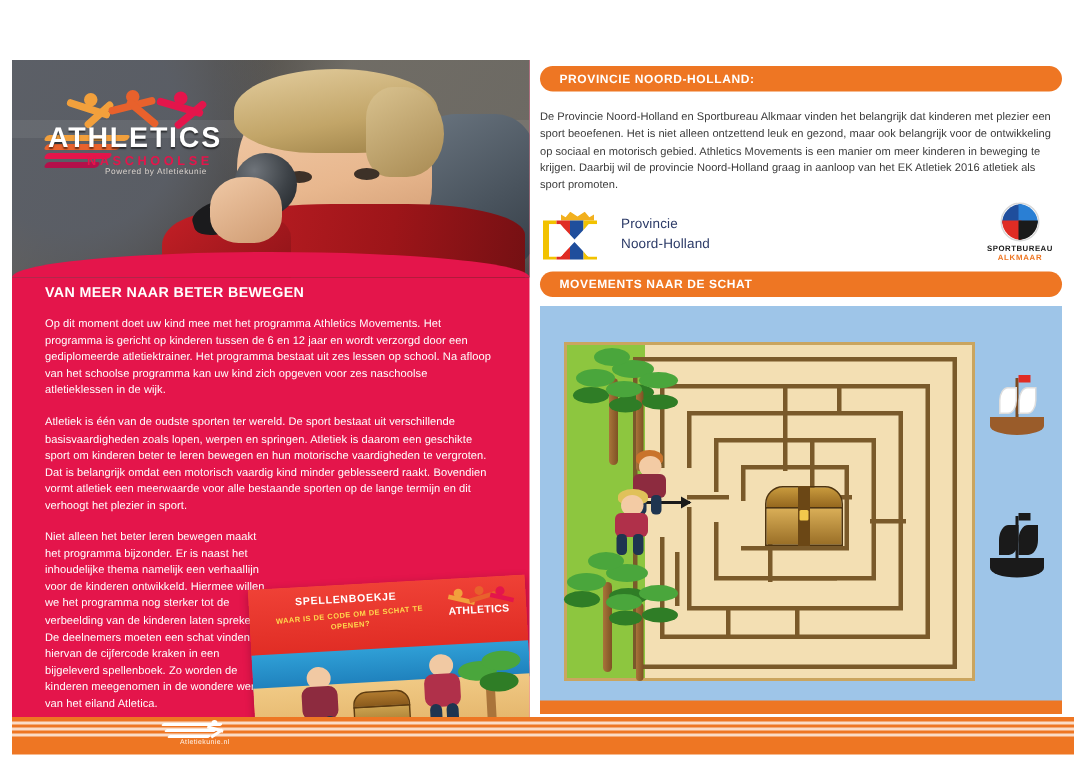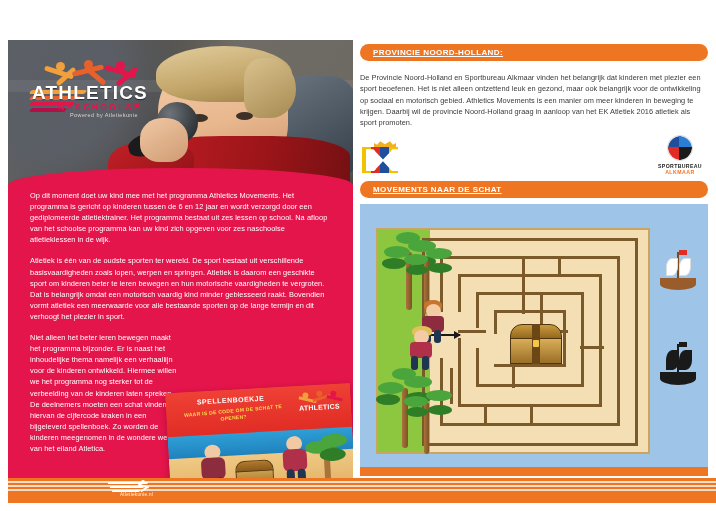--- a/index.html
+++ b/index.html
@@ -108,21 +108,21 @@
   .bk-kid .kl { position:absolute; left:5px; top:33px; width:8px; height:15px; border-radius:4px; background:#1f3550; }
   .bk-kid .kr { position:absolute; left:16px; top:33px; width:8px; height:15px; border-radius:4px; background:#1f3550; }
   .bk-palm { position:absolute; right:4px; top:44px; width:44px; height:62px; }
   .bk-palm .tr { position:absolute; left:18px; top:18px; width:6px; height:46px; background:#a9743a; border-radius:3px; }
   .bk-palm .lf { position:absolute; width:26px; height:13px; border-radius:50%; background:#4aa63c; }
 
   
   .right-col { position:absolute; left:360px; top:44px; width:348px; height:434px; }
 
   .pill { position:relative; height:17px; border-radius:9px; background:#ee7623; color:#fff;
-        font-size:8px; font-weight:bold; letter-spacing:.4px; display:flex; align-items:center; padding-left:13px;text-decoration:underline; }
+        font-size:8px; font-weight:bold; letter-spacing:.4px; display:flex; align-items:center; padding-left:13px; }
 
   .right-p { margin-top:11px; color:#3a3a3a; font-size:7.4px; line-height:11.3px; letter-spacing:.02px; }
 
   .logos-row { position:relative; height:46px; margin-top:7px; }
   .pnh { position:absolute; left:2px; top:6px; width:160px; height:34px; }
   .pnh-shield { position:absolute; left:0; top:2px; width:46px; height:30px; }
   .pnh-crown { position:absolute; left:12px; top:-3px; width:22px; height:7px; background:#f2b01e;
         clip-path:polygon(0 100%,0 35%,14% 62%,28% 10%,50% 55%,72% 10%,86% 62%,100% 35%,100% 100%); }
   .pnh-bar { position:absolute; width:9px; height:26px; top:4px; }
   .pnh-text { position:absolute; left:52px; top:2px; color:#2b3a67; font-size:9px; line-height:12.5px;
@@ -229,20 +229,21 @@
           <i style="top:18px;width:36px;background:#b3104a;"></i>
         </div>
         <div class="logo-word">ATHLETICS</div>
         <div class="logo-sub">NASCHOOLSE</div>
         <div class="logo-powered">Powered by Atletiekunie</div>
       </div>
       <div class="pink-curve"></div>
     </div>
 
     <div class="left-body">
+      <div class="left-h2">VAN MEER NAAR BETER BEWEGEN</div>
       <div class="left-p">Op dit moment doet uw kind mee met het programma Athletics Movements. Het programma is gericht op kinderen tussen de 6 en 12 jaar en wordt verzorgd door een gediplomeerde atletiektrainer. Het programma bestaat uit zes lessen op school. Na afloop van het schoolse programma kan uw kind zich opgeven voor zes naschoolse atletieklessen in de wijk.</div>
       <div class="left-p">Atletiek is één van de oudste sporten ter wereld. De sport bestaat uit verschillende basisvaardigheden zoals lopen, werpen en springen. Atletiek is daarom een geschikte sport om kinderen beter te leren bewegen en hun motorische vaardigheden te vergroten. Dat is belangrijk omdat een motorisch vaardig kind minder geblesseerd raakt. Bovendien vormt atletiek een meerwaarde voor alle bestaande sporten op de lange termijn en dit verhoogt het plezier in sport.</div>
       <div class="left-p wrapnarrow">Niet alleen het beter leren bewegen maakt het programma bijzonder. Er is naast het inhoudelijke thema namelijk een verhaallijn voor de kinderen ontwikkeld. Hiermee willen we het programma nog sterker tot de verbeelding van de kinderen laten spreken. De deelnemers moeten een schat vinden en hiervan de cijfercode kraken in een bijgeleverd spellenboek. Zo worden de kinderen meegenomen in de wondere wereld van het eiland Atletica.</div>
     </div>
 
     <div class="boekje">
       <div class="bk-top"></div>
       <div class="bk-sea"></div>
       <div class="bk-sand"></div>
       <div class="bk-title">SPELLENBOEKJE</div>
@@ -293,20 +294,24 @@
       <div class="pnh">
         <div class="pnh-shield">
           <span class="pnh-crown"></span>
           <span class="pnh-bar" style="left:0;background:#f2c200;"></span>
           <span class="pnh-bar" style="left:9px;background:#e02c24;"></span>
           <span class="pnh-bar" style="left:18px;background:#1f4e9c;"></span>
           <span class="pnh-bar" style="left:27px;background:#f2c200;"></span>
           <span style="position:absolute;left:4px;top:6px;width:34px;height:22px;border:2px solid #ffffff;
                  clip-path:polygon(0 0,22% 0,50% 46%,78% 0,100% 0,100% 100%,78% 100%,50% 54%,22% 100%,0 100%);
                  background:#ffffff;"></span>
+        </div>
+        <div class="pnh-text">
+          <div>Provincie</div>
+          <div>Noord-Holland</div>
         </div>
       </div>
 
       <div class="sba">
         <div class="sba-ball">
           <span class="q1"></span>
             <span class="q2"></span>
             <span class="q3"></span>
             <span class="q4"></span>
         </div>

